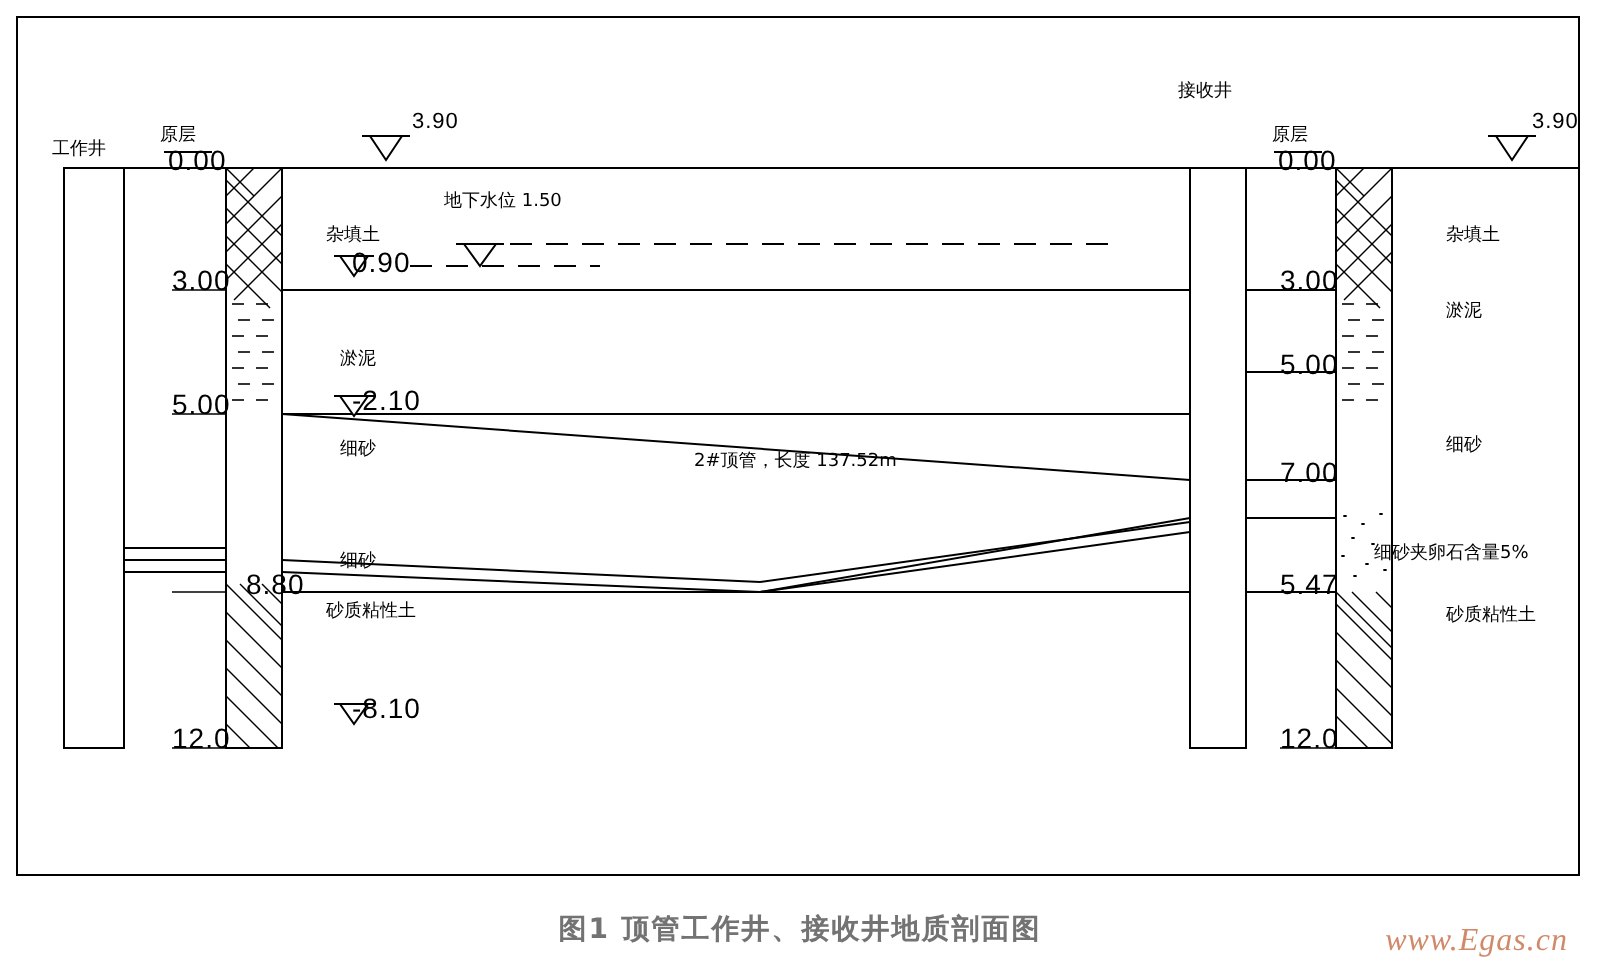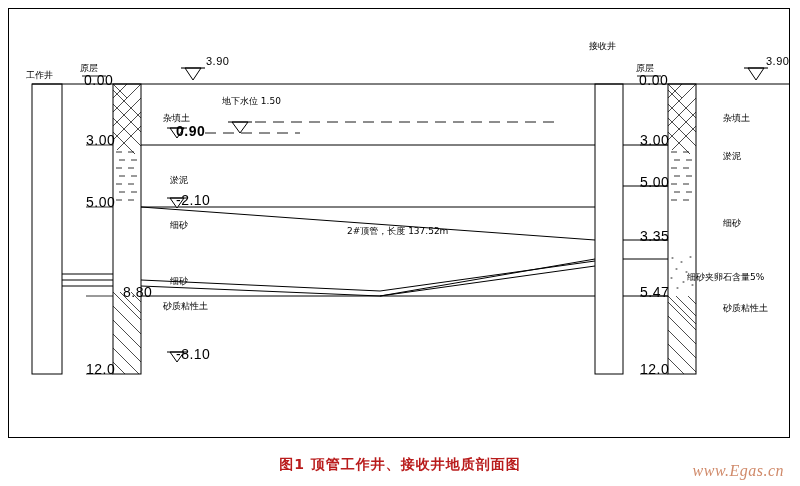--- a/index.html
+++ b/index.html
@@ -44,21 +44,21 @@
   }
   #caption {
     position: absolute;
     left: 0;
     top: 456px;
     width: 800px;
     text-align: center;
     font-family: "DejaVu Sans", "Liberation Serif", serif;
     font-size: 14px;
     font-weight: bold;
-    color: #b91c1c;
+    color: #737373;
     letter-spacing: 1px;
   }
   #watermark {
     position: absolute;
     right: 16px;
     top: 462px;
     font-family: "Liberation Serif", serif;
     font-size: 16px;
     font-style: italic;
     color: #d08a6a;
@@ -256,26 +256,26 @@
   <div class="lbl num" style="left:206px; top:55px; font-size:11px;">3.90</div>
   <div class="lbl num" style="left:766px; top:55px; font-size:11px;">3.90</div>
 
   <div class="lbl num" style="left:86px; top:133px;">3.00</div>
   <div class="lbl num" style="left:86px; top:195px;">5.00</div>
   <div class="lbl num" style="left:83px; top:285px;padding-left:40px;">8.80</div>
   <div class="lbl num" style="left:86px; top:362px;">12.0</div>
 
   <div class="lbl num" style="left:640px; top:133px;">3.00</div>
   <div class="lbl num" style="left:640px; top:175px;">5.00</div>
-  <div class="lbl num" style="left:640px; top:229px;">3.35</div>
+  <div class="lbl num" style="left:640px; top:229px;">7.00</div>
   <div class="lbl num" style="left:640px; top:285px;">5.47</div>
   <div class="lbl num" style="left:640px; top:362px;">12.0</div>
 
   <div class="lbl cjk" style="left:163px; top:114px;">杂填土</div>
-  <div class="lbl num" style="left:176px; top:124px;font-weight:bold;">0.90</div>
+  <div class="lbl num" style="left:176px; top:124px;">0.90</div>
   <div class="lbl cjk" style="left:170px; top:176px;">淤泥</div>
   <div class="lbl num" style="left:176px; top:193px;">-2.10</div>
   <div class="lbl cjk" style="left:170px; top:221px;">细砂</div>
   <div class="lbl cjk" style="left:170px; top:277px;">细砂</div>
   <div class="lbl cjk" style="left:163px; top:302px;">砂质粘性土</div>
   <div class="lbl num" style="left:176px; top:347px;text-align:right;">-8.10</div>
 
   <div class="lbl cjk" style="left:723px; top:114px;">杂填土</div>
   <div class="lbl cjk" style="left:723px; top:152px;">淤泥</div>
   <div class="lbl cjk" style="left:723px; top:219px;">细砂</div>

